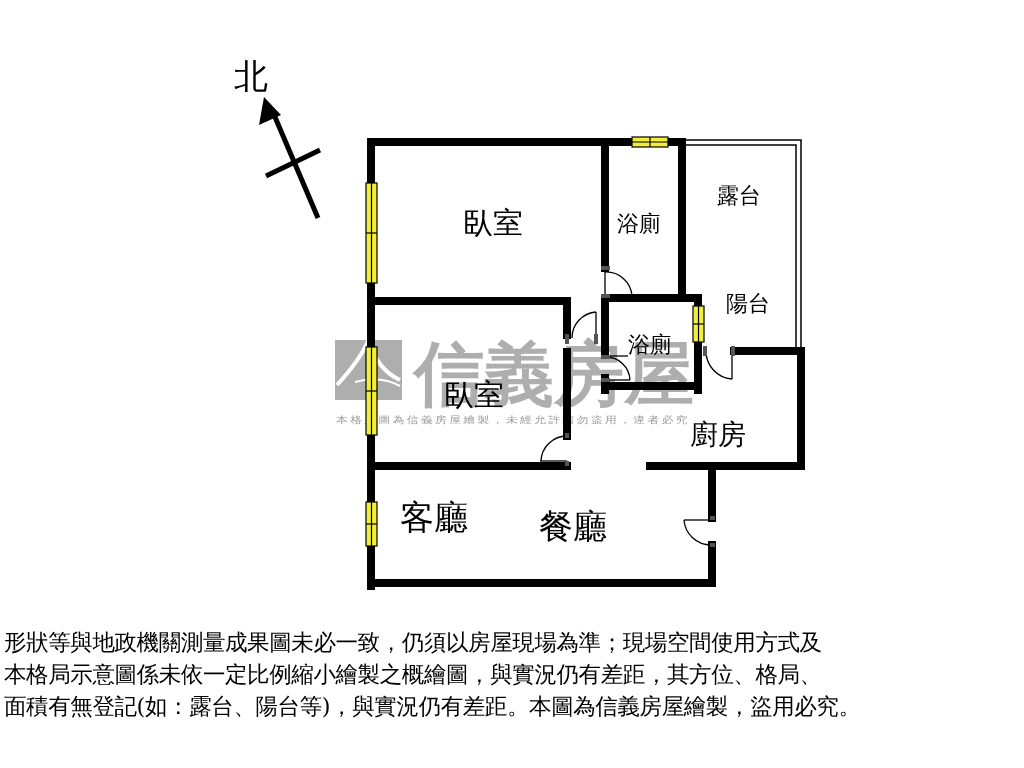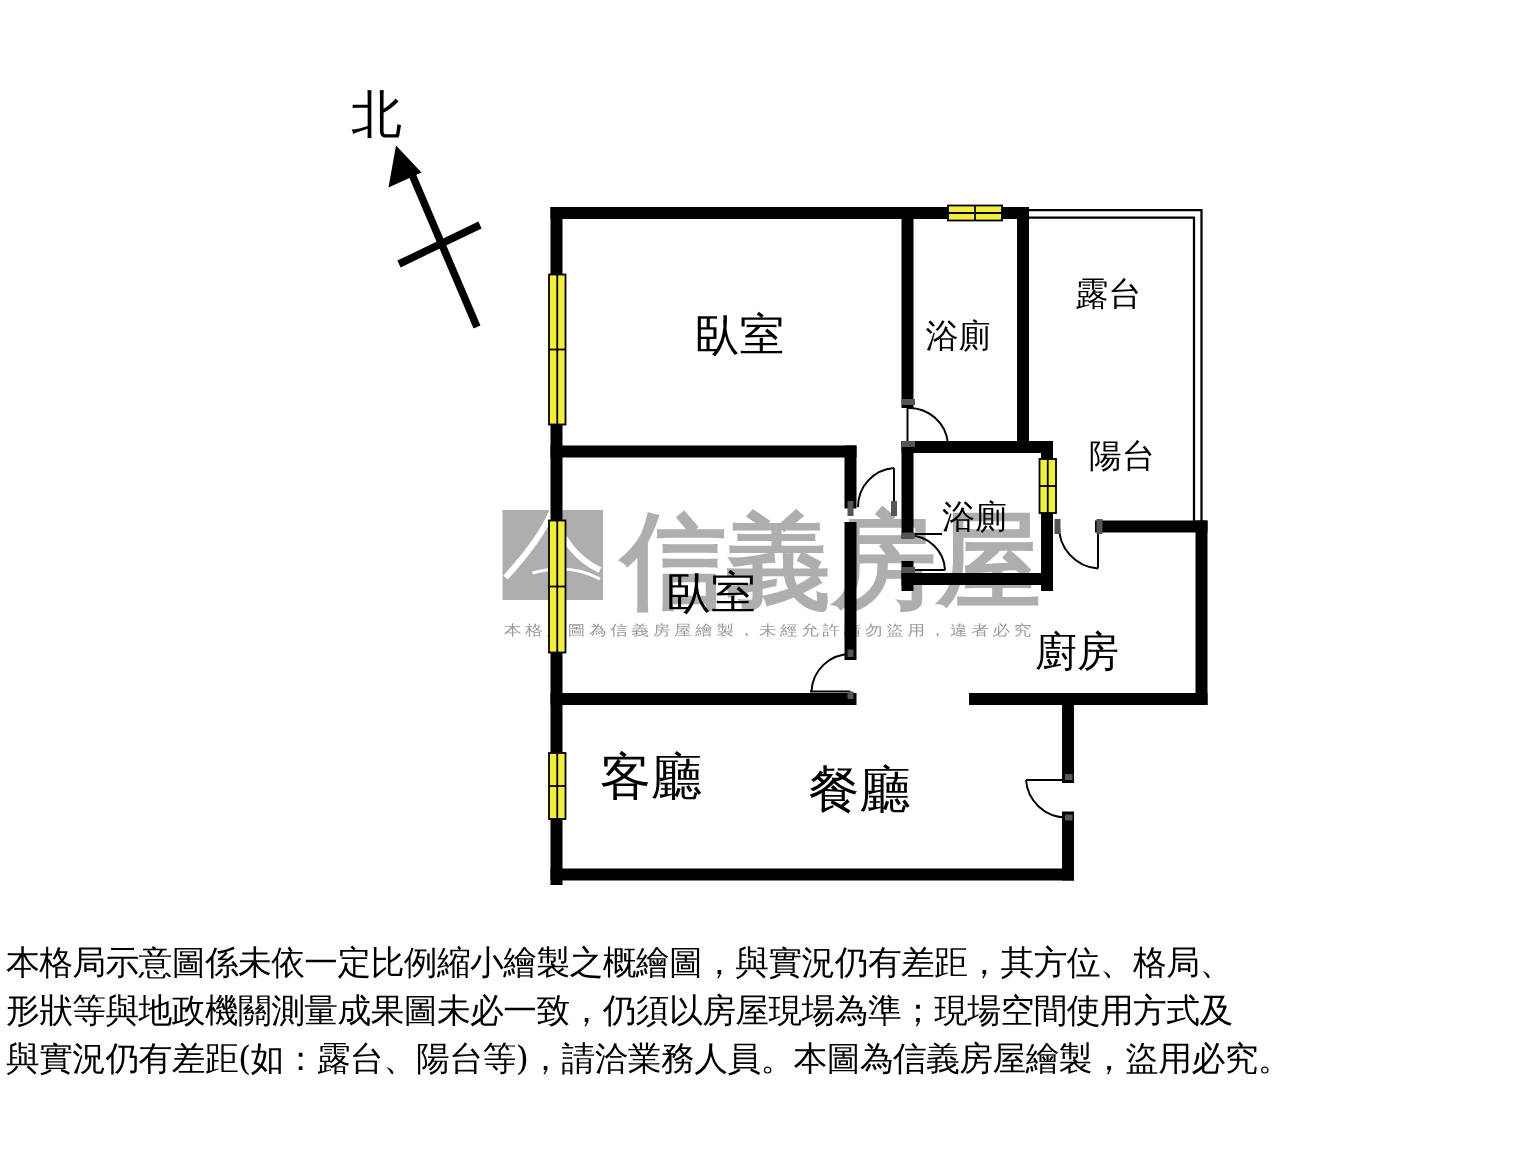--- a/index.html
+++ b/index.html
@@ -154,16 +154,16 @@
   <text class="room-label" x="717" y="203" font-size="22">露台</text>
   <text class="room-label" x="726" y="311" font-size="22">陽台</text>
   <text class="room-label" x="628" y="352" font-size="22">浴廁</text>
   <text class="room-label" x="444" y="405" font-size="30">臥室</text>
   <text class="room-label" x="690" y="444" font-size="28">廚房</text>
   <text class="room-label" x="400" y="529" font-size="34">客廳</text>
   <text class="room-label" x="539" y="538" font-size="34">餐廳</text>
 </svg>
 
 <div class="disclaimer">
+  <div>形狀等與地政機關測量成果圖未必一致，仍須以房屋現場為準；現場空間使用方式及</div>
   <div>本格局示意圖係未依一定比例縮小繪製之概繪圖，與實況仍有差距，其方位、格局、</div>
-  <div>形狀等與地政機關測量成果圖未必一致，仍須以房屋現場為準；現場空間使用方式及</div>
-  <div>與實況仍有差距(如：露台、陽台等)，請洽業務人員。本圖為信義房屋繪製，盜用必究。</div>
+  <div>面積有無登記(如：露台、陽台等)，與實況仍有差距。本圖為信義房屋繪製，盜用必究。</div>
 </div>
 
 </body></html>

